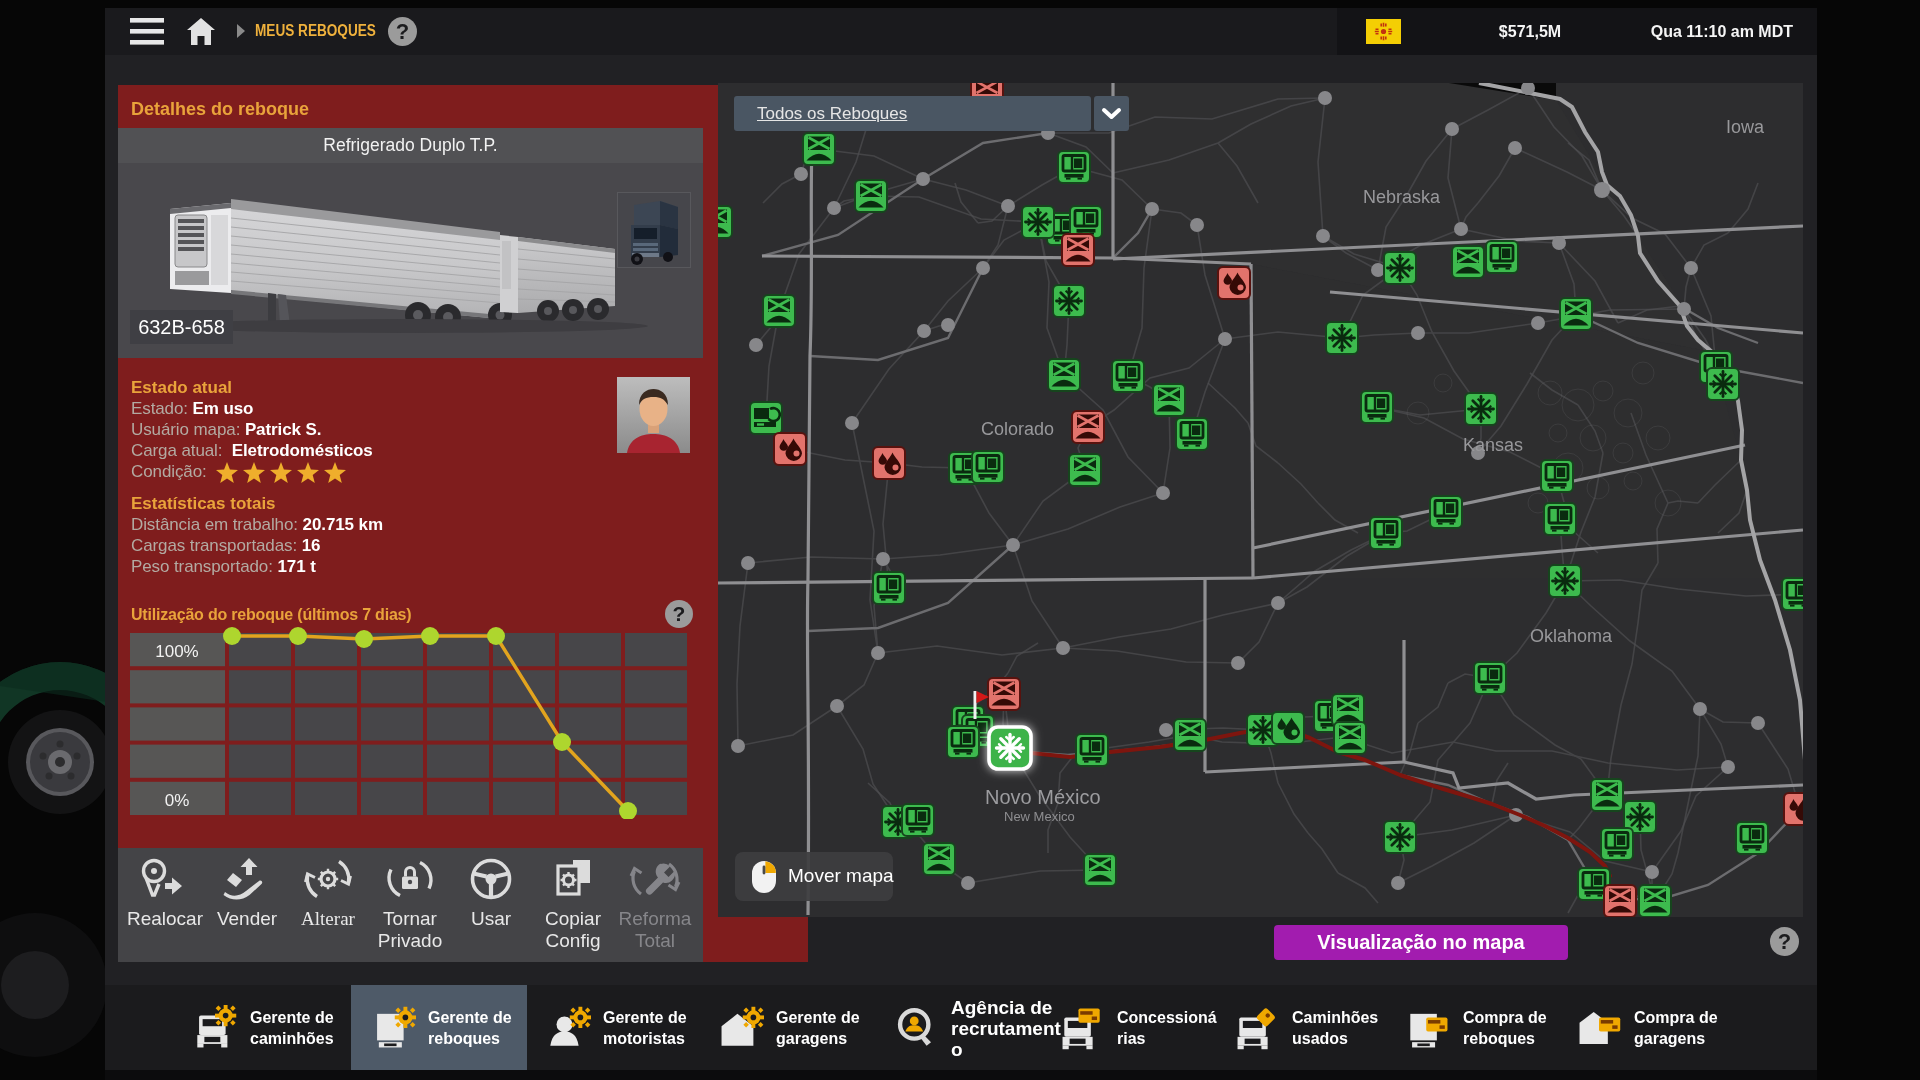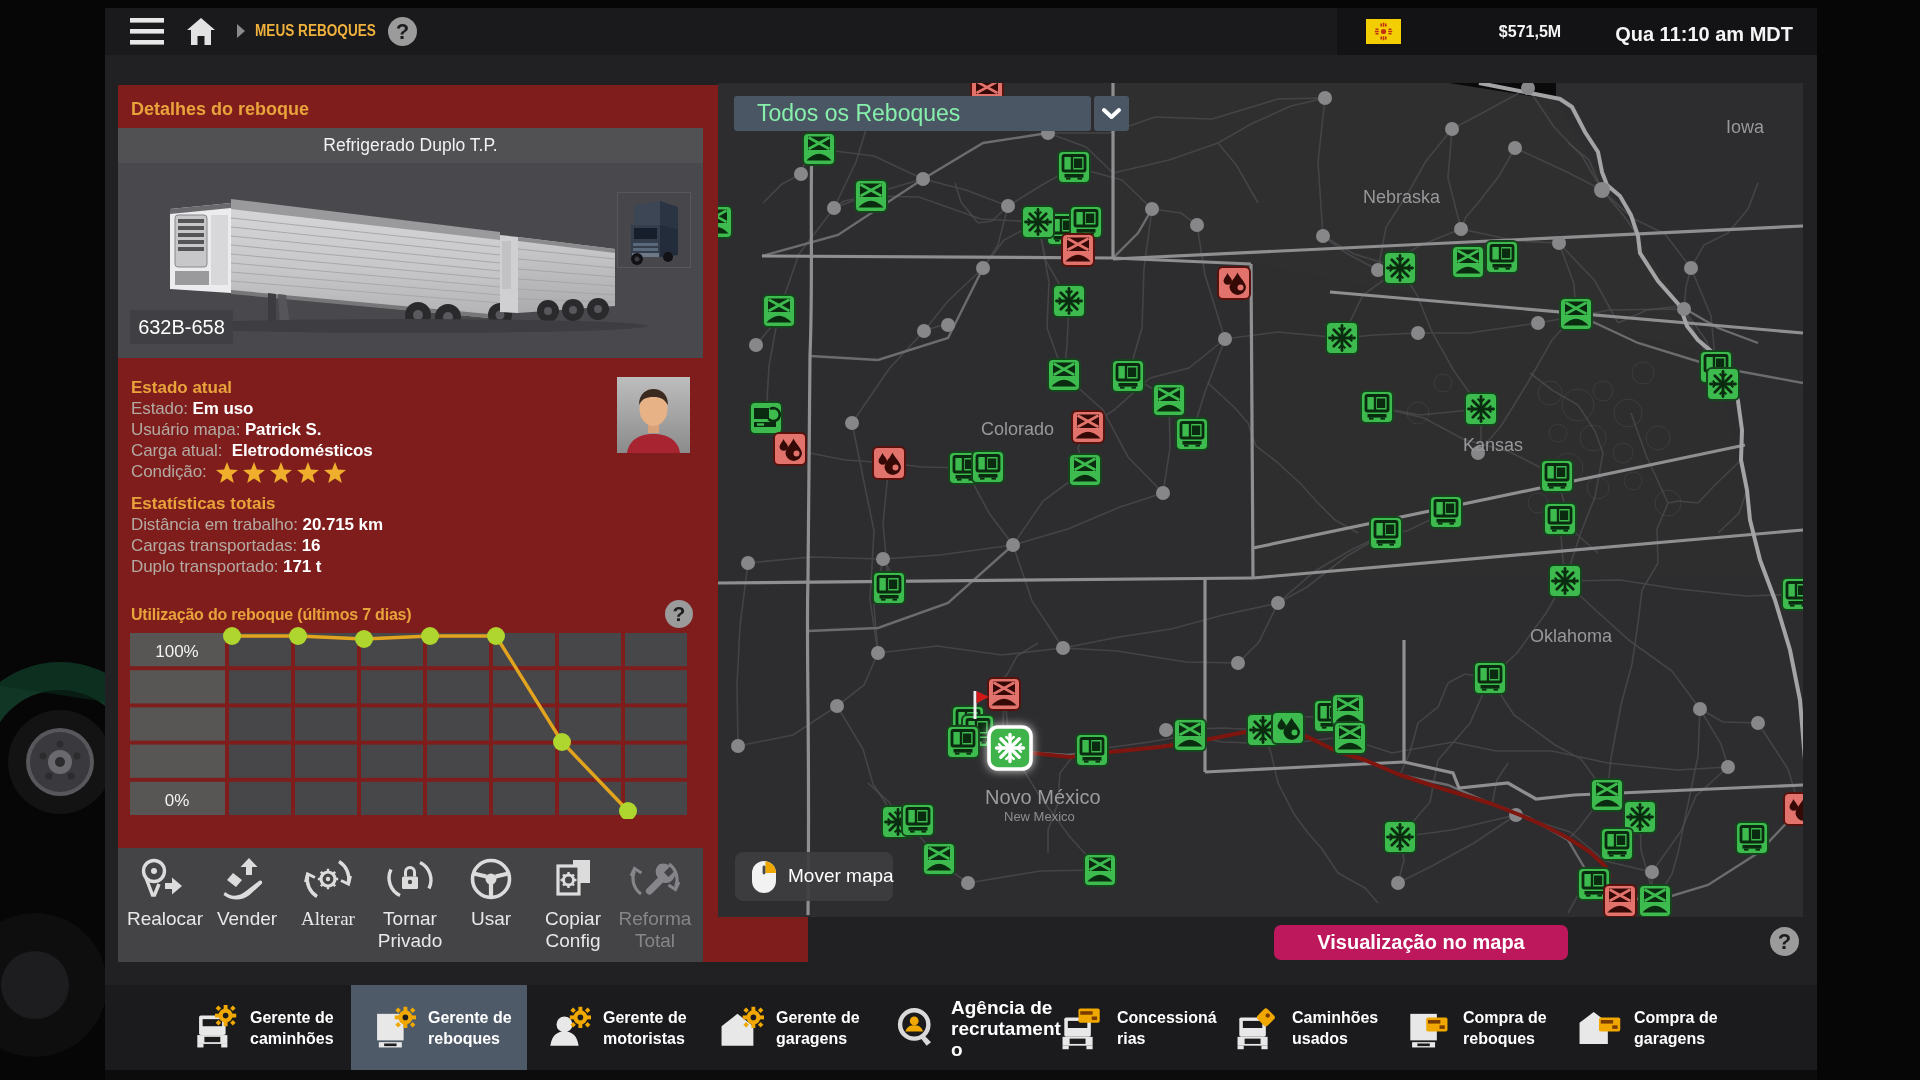--- a/index.html
+++ b/index.html
@@ -21,26 +21,26 @@
   #plate { left:12px; top:225px; width:103px; height:34px; background:#3f3f44; color:#fff; text-align:center; line-height:34px; font-size:20px; }
   #truckthumb { left:499px; top:107px; width:74px; height:76px; background:#3b3b40; border:1px solid #58585c; }
   #avatar { left:499px; top:292px; width:73px; height:76px; }
   .bodyline { font-size:17px; letter-spacing:-0.1px; }
   #actions { left:0px; top:763px; width:585px; height:114px; background:#444447; }
   .act { position:absolute; top:8px; width:84px; text-align:center; color:#e8e8e8; }
   .act .lbl { font-size:19px; line-height:22px; margin-top:2px; }
   .act.dis { color:#86868a; }
   
   #map { left:613px; top:75px; width:1085px; height:834px; background:#2d2d2f; }
-  #dropdown { left:629px; top:88px; width:357px; height:35px; background:#4a5663; color:#86efac; font-size:23px; line-height:35px; padding-left:23px; border-radius:3px; }
+  #dropdown { left:629px; top:88px; width:357px; height:35px; background:#4a5663; color:#e5e5e5; font-size:17px; line-height:35px; padding-left:23px; border-radius:3px;text-decoration:underline; }
   #ddbtn { left:989px; top:88px; width:35px; height:35px; background:#4a5663; border-radius:3px; }
   #movermapa { left:630px; top:844px; width:158px; height:49px; background:rgba(62,62,64,.92); border-radius:8px; color:#fff; font-size:19px; white-space:nowrap; }
   .mapbtn { position:absolute; top:917px; width:294px; height:35px; border-radius:4px; color:#fff; font-weight:bold; font-size:20px; text-align:center; line-height:35px; }
   #btn-tab { left:843px; background:#414d5a; }
-  #btn-map { left:1169px; background:#be185d;border-radius:7px; }
+  #btn-map { left:1169px; background:#a21caf; }
   .qmark { position:absolute; border-radius:50%; background:#9b9b9b; color:#1c1c1e; font-weight:bold; text-align:center; }
   
   .nav { position:absolute; top:0; height:85px; color:#fff; font-size:16px; font-weight:bold; }
   .nav .txt { position:absolute; left:60px; top:50%; transform:translateY(-50%); line-height:21px; width:110px; }
   .nav .ic { position:absolute; left:2px; top:50%; transform:translateY(-50%); width:46px; height:46px; }
 </style>
 </head>
 <body>
 <div id="stage">
   <svg class="abs" style="left:0;top:560px;" width="110" height="520" viewBox="0 0 110 520">
@@ -87,21 +87,21 @@
         <rect width="35" height="25" fill="#f4ce04"></rect>
         <g stroke="#c2320f" stroke-width="1.6" fill="none">
           <circle cx="17.5" cy="12.5" r="2.6" fill="#c2320f" stroke="none"></circle>
           <path d="M15.2 7.5 v-3 M17.5 7.8 v-4 M19.8 7.5 v-3"></path>
           <path d="M15.2 17.5 v3 M17.5 17.2 v4 M19.8 17.5 v3"></path>
           <path d="M12.5 10.2 h-3 M12.8 12.5 h-4 M12.5 14.8 h-3"></path>
           <path d="M22.5 10.2 h3 M22.2 12.5 h4 M22.5 14.8 h3"></path>
         </g>
       </svg>
       <div class="abs" style="left:1360px;top:15px;width:130px;text-align:center;font-size:16px;font-weight:bold;color:#f5f5f5;">$571,5M</div>
-      <div class="abs" style="right:24px;top:15px;font-size:20px;font-weight:bold;color:#f5f5f5;">Qua 11:10 am MDT</div>
+      <div class="abs" style="right:24px;top:15px;font-size:16px;font-weight:bold;color:#f5f5f5;">Qua 11:10 am MDT</div>
     </div>
 
     <div id="panel" class="abs">
       <div class="abs orange" style="left:13px;top:14px;font-size:18px;">Detalhes do reboque</div>
       <div id="ptitle" class="abs">Refrigerado Duplo T.P.</div>
       <div id="pimg" class="abs">
         <svg width="585" height="195" viewBox="0 0 585 195">
           <defs>
             <linearGradient id="ribs" x1="0" y1="0" x2="0" y2="1">
               <stop offset="0" stop-color="#d6d6d8"></stop>
@@ -229,21 +229,21 @@
           <use href="#star" x="27"></use>
             <use href="#star" x="54"></use>
             <use href="#star" x="81"></use>
             <use href="#star" x="108"></use>
         </g>
       </svg>
 
       <div class="abs orange" style="left:13px;top:409px;font-size:17px;">Estatísticas totais</div>
       <div class="abs bodyline" style="left:13px;top:430px;"><span class="glabel">Distância em trabalho: </span><b>20.715 km</b></div>
       <div class="abs bodyline" style="left:13px;top:451px;"><span class="glabel">Cargas transportadas: </span><b>16</b></div>
-      <div class="abs bodyline" style="left:13px;top:472px;"><span class="glabel">Duplo transportado: </span><b>171 t</b></div>
+      <div class="abs bodyline" style="left:13px;top:472px;"><span class="glabel">Peso transportado: </span><b>171 t</b></div>
 
       <div class="abs orange" style="left:13px;top:521px;font-size:16px;letter-spacing:-0.2px;">Utilização do reboque (últimos 7 dias)</div>
       <div class="qmark abs" style="left:547px;top:515px;width:28px;height:28px;font-size:21px;line-height:28px;">?</div>
       <div id="chart" class="abs" style="left:12px;top:536px;width:562px;height:198px;">
         <svg width="562" height="198" viewBox="0 -12 562 198">
           <g fill="#474649">
           <rect x="0" y="0.0" width="95" height="33.2" fill="#575655"></rect>
           <rect x="99" y="0.0" width="62" height="33.2"></rect>
           <rect x="165" y="0.0" width="62" height="33.2"></rect>
           <rect x="231" y="0.0" width="62" height="33.2"></rect>

